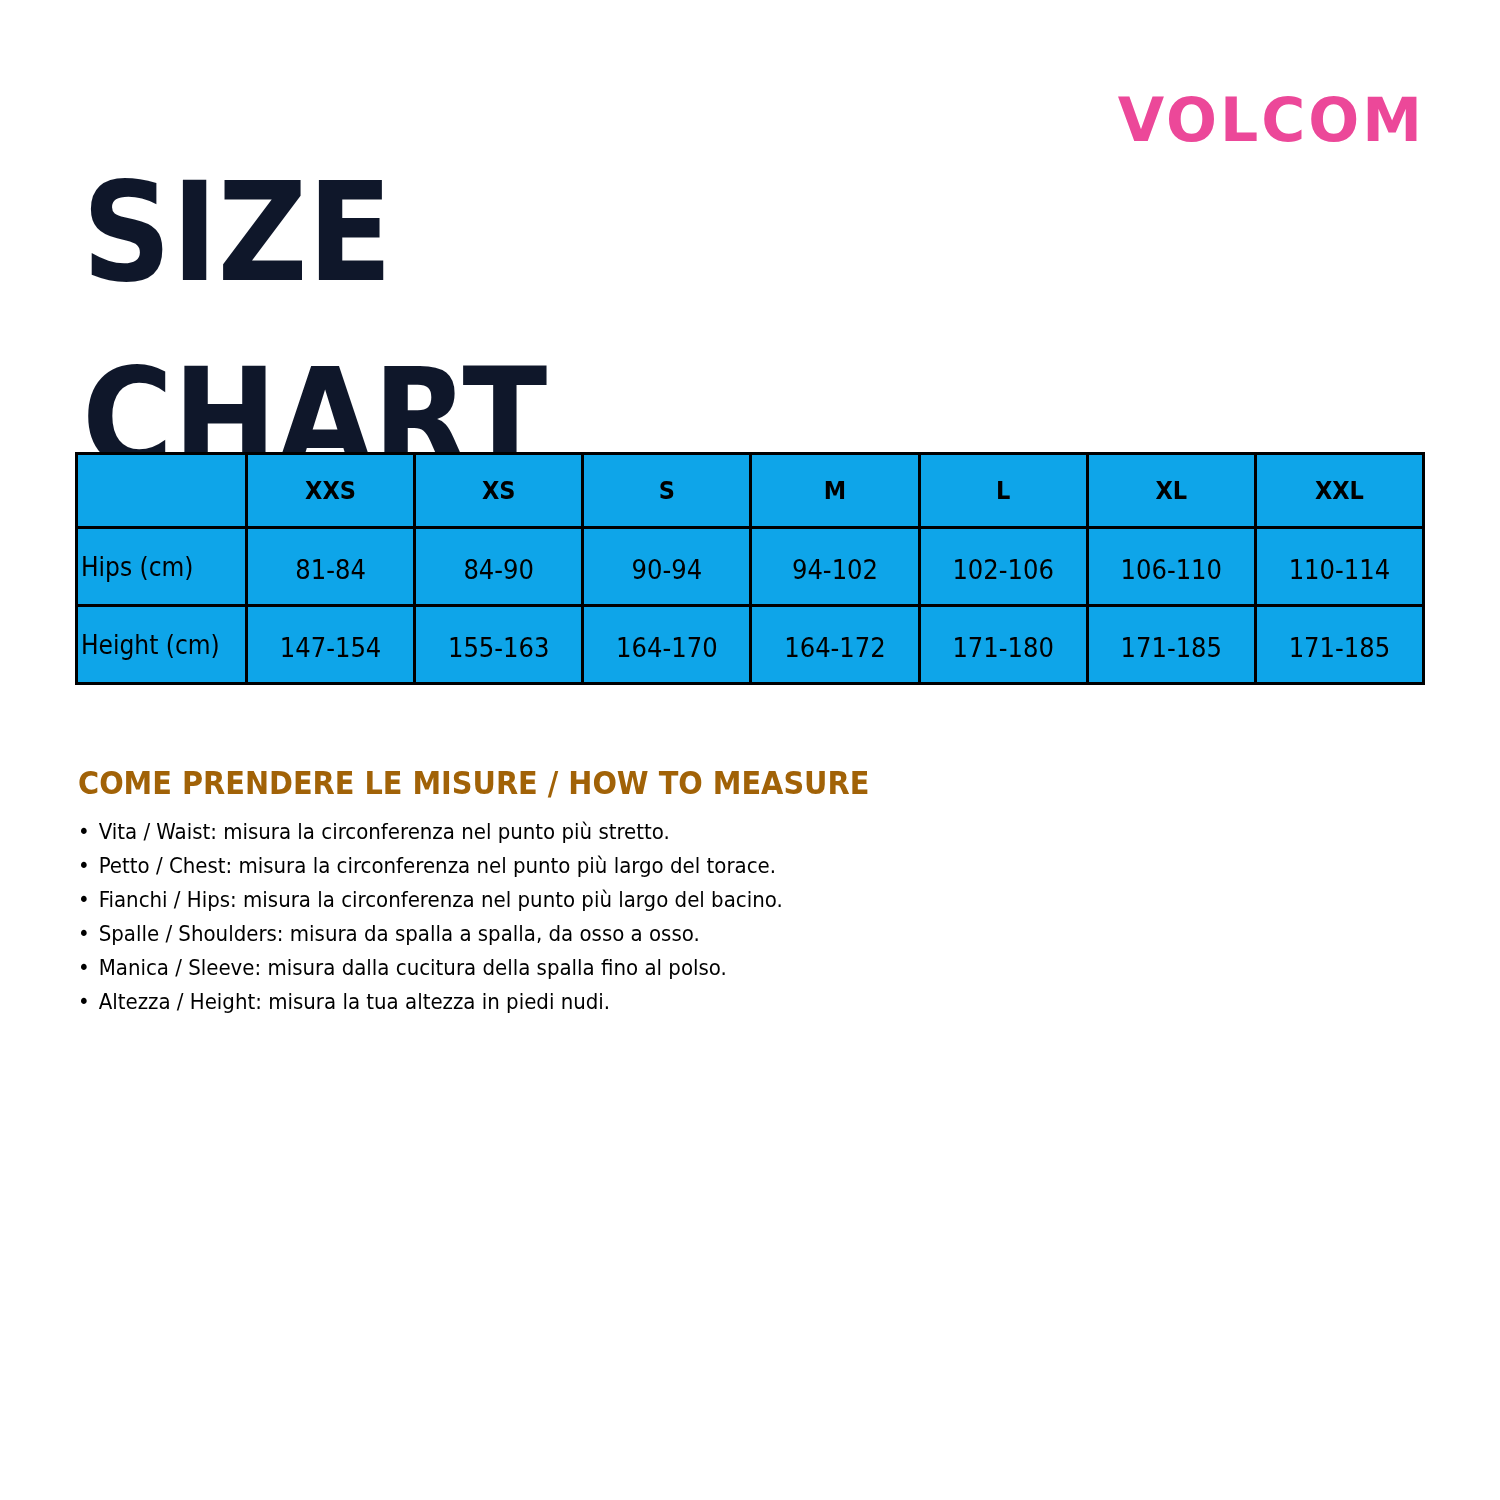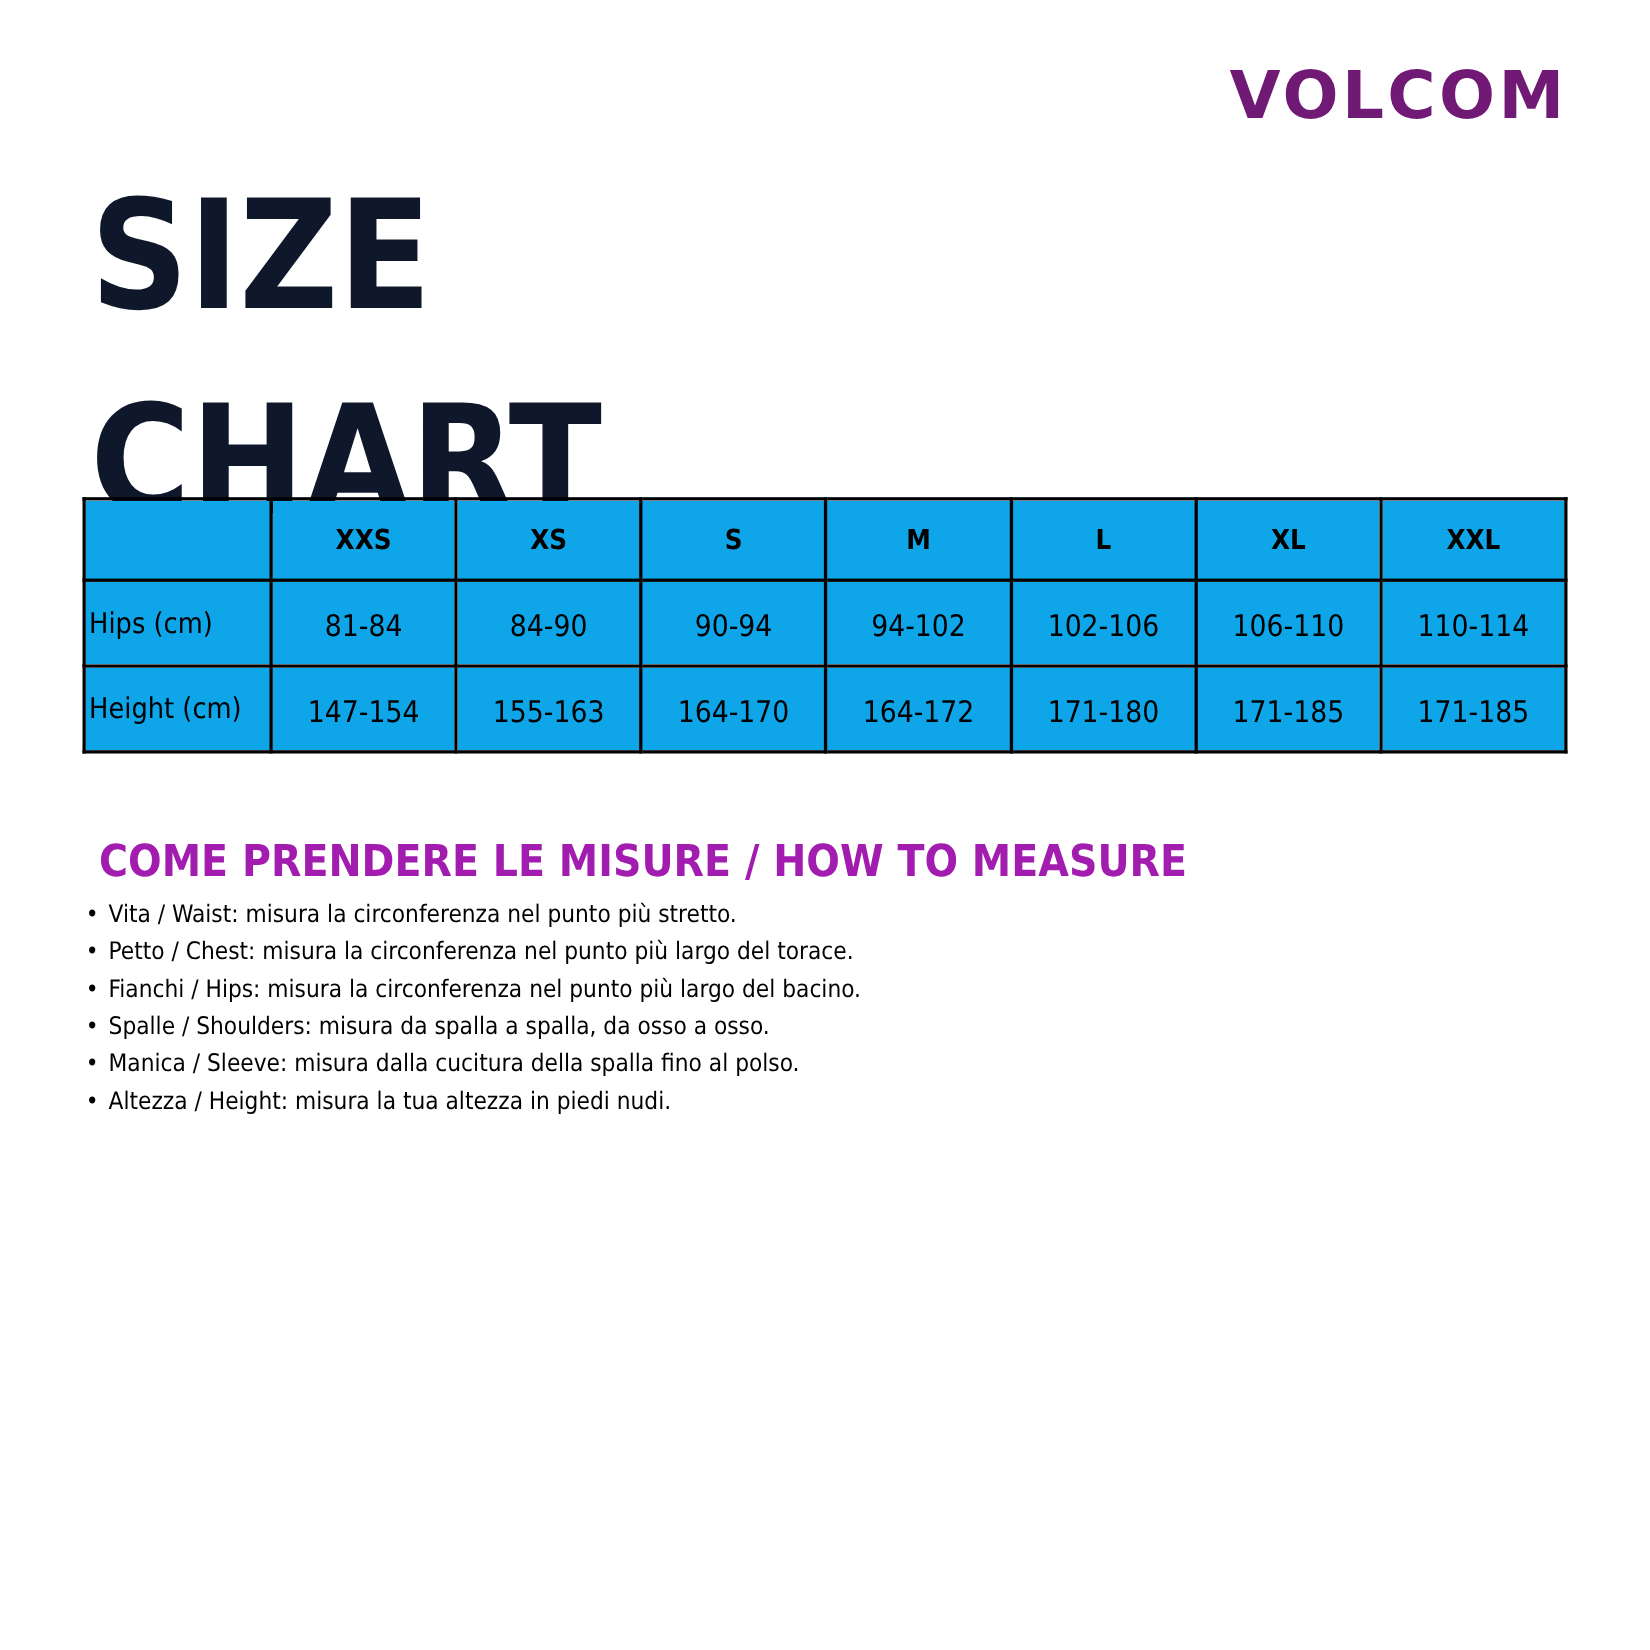--- a/index.html
+++ b/index.html
@@ -26,26 +26,26 @@
     font-weight: 700;
     font-stretch: condensed;
     letter-spacing: 0px;
     color: #0f172a;
     white-space: pre;
   }
   .doc-title .line { display: block; }
   
   .brand {
     position: absolute;
-    top: 52px;
+    top: 85px;
     right: 75px;
     font-size: 60px;
     font-weight: 700;
     letter-spacing: 3px;
-    color: #701a75;
+    color: #ec4899;
   }
   
   table.size-table {
     position: absolute;
     left: 75px;
     top: 452px;
     width: 1350px;
     border-collapse: collapse;
     table-layout: fixed;
     font-stretch: condensed;
@@ -79,26 +79,26 @@
     padding-top: 6px;
   }
   
   .measure {
     position: absolute;
     left: 78px;
     top: 760px;
     width: 1330px;
   }
   .measure h2 {
-    margin: 0 0 14px 12px;
-    font-size: 40px;
+    margin: 0 0 14px 0;
+    font-size: 32px;
     line-height: 46px;
     font-weight: 700;
     font-stretch: condensed;
-    color: #a21caf;
+    color: #a16207;
   }
   .measure ul {
     margin: 0;
     padding: 0;
     list-style: none;
     font-size: 22px;
     line-height: 23px;
     font-stretch: condensed;
     color: #000000;
   }

